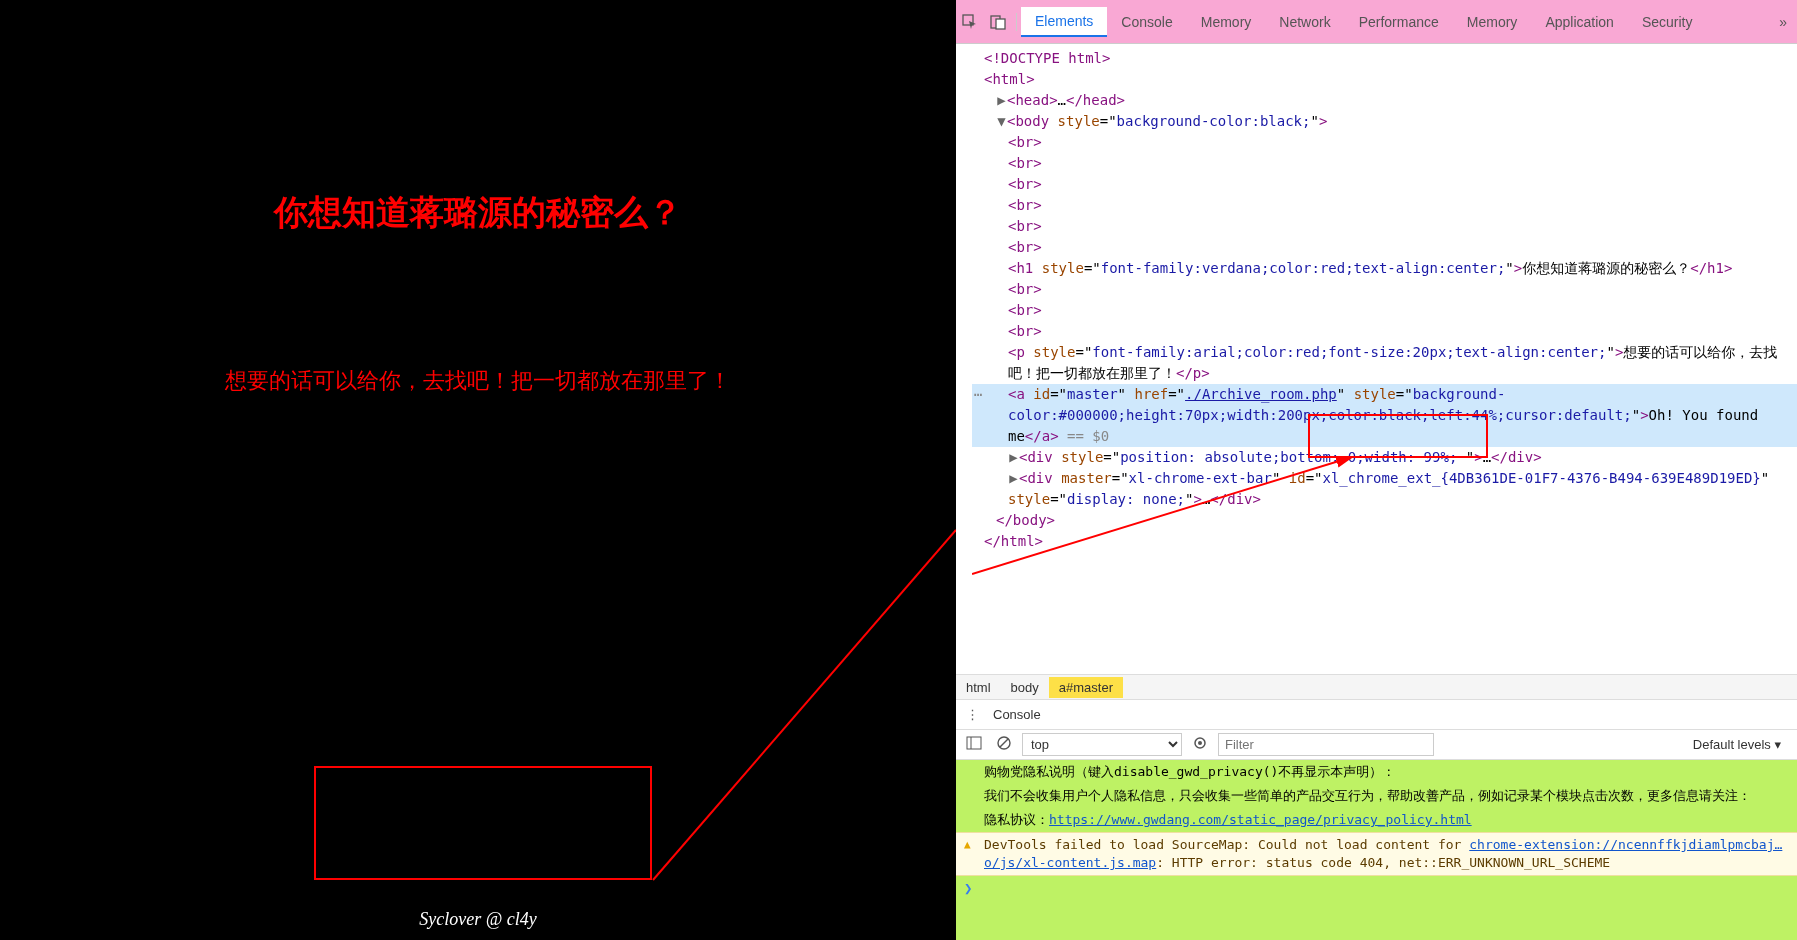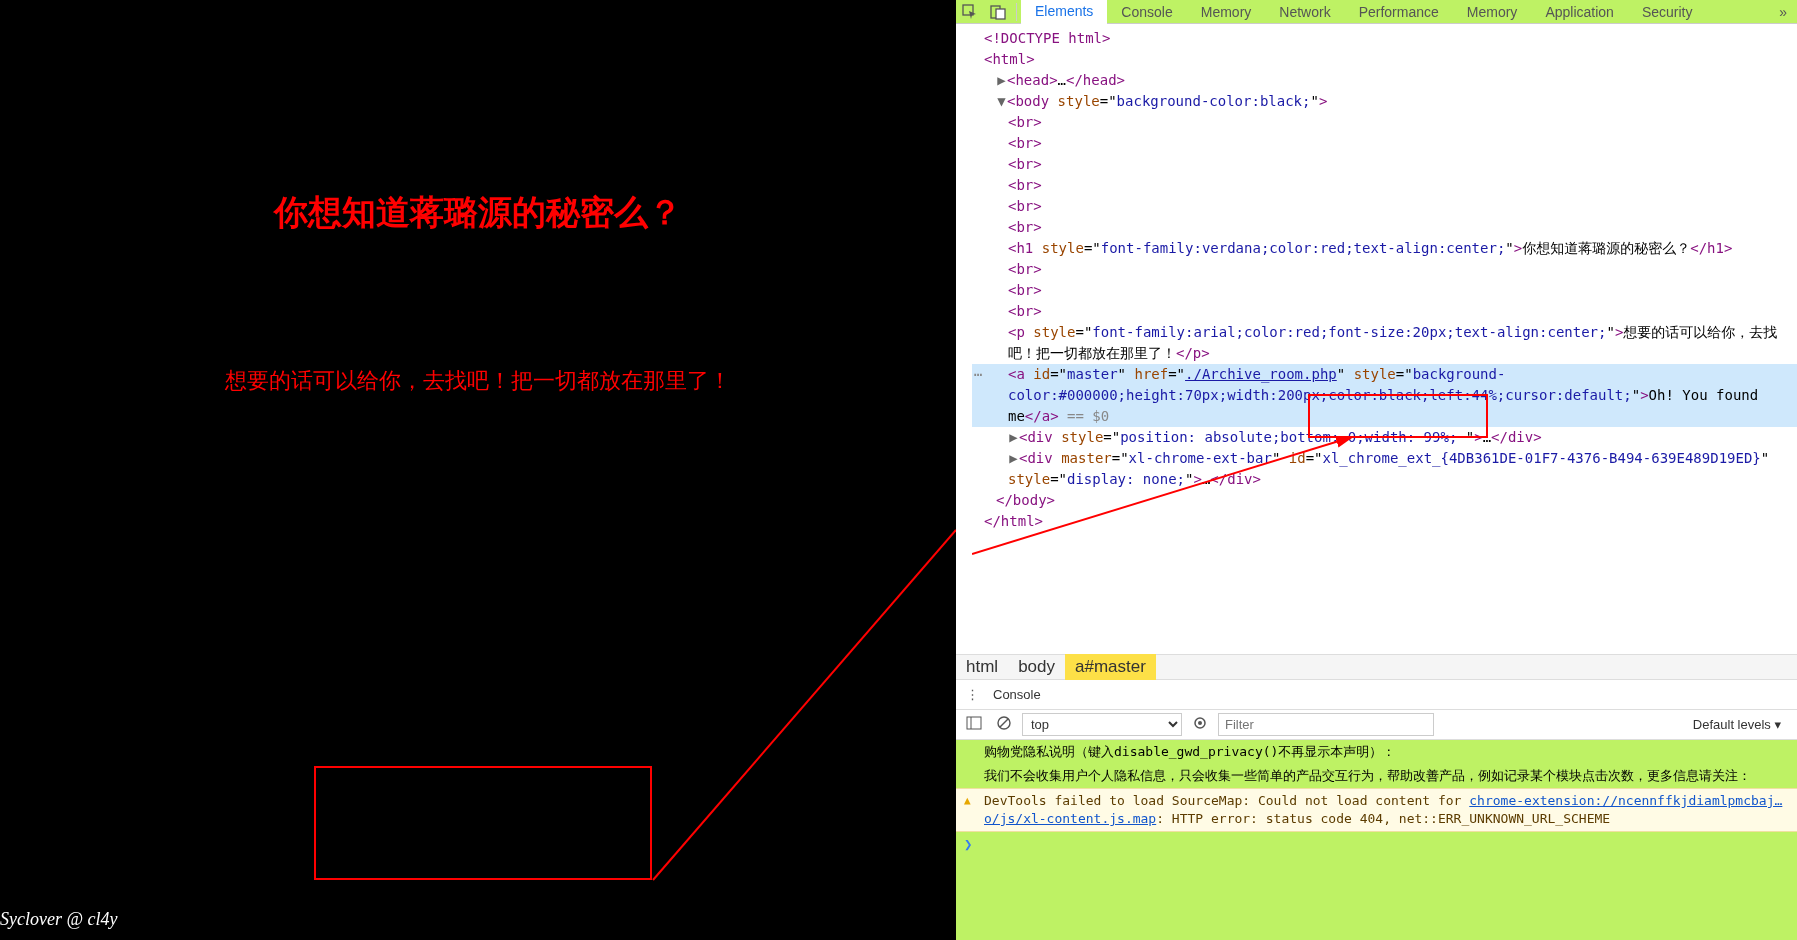--- a/index.html
+++ b/index.html
@@ -37,20 +37,21 @@
   left: 314px;
   top: 766px;
   width: 338px;
   height: 114px;
   border: 2px solid red;
 }
 .footer-text {
   position: absolute;
   bottom: 10px;
   width: 100%;
+  text-align: center;
   color: #fff;
   font-style: italic;
   font-family: Georgia, serif;
   font-size: 18px;
 }
 .annotation-line {
   position: absolute;
   left: 0; top: 0;
   pointer-events: none;
 }
@@ -61,23 +62,23 @@
 .right-pane {
   width: 841px;
   height: 940px;
   display: flex;
   flex-direction: column;
   border-left: none;
 }
 .tabbar {
   display: flex;
   align-items: center;
-  height: 24px;
+  height: 44px;
   border-bottom: 1px solid #ccc;
-  background: #bef264;
+  background: #f9a8d4;
   font-size: 14px;
   color: #555;
 }
 .tabbar .icon-btn {
   padding: 0 6px;
   color: #555;
   display: flex;
   align-items: center;
 }
 .tabbar .tab {
@@ -120,21 +121,21 @@
 .plain { color: #000; }
 .dom-selected { background: #cfe8fc; }
 .dom-badge { color: #888; }
 .ellipsis-dots { color: #888; position: absolute; left: 2px; }
 .breadcrumb {
   height: 26px;
   border-top: 1px solid #ddd;
   border-bottom: 1px solid #ddd;
   display: flex;
   align-items: center;
-  font-size: 17px;
+  font-size: 13px;
   color: #1155cc;
   background: #f5f5f5;
 }
 .breadcrumb span {
   padding: 3px 10px;
   cursor: pointer;
 }
 .breadcrumb span.plainc { color: #333; }
 .breadcrumb span.active { background: #fde047; color: #333; }
 .console-header {
@@ -350,19 +351,22 @@
         </svg>
     </span>
     <input class="filter" placeholder="Filter" style="">
     <span style="flex:1"></span>
     <span style="padding-right:10px;color:#333">Default levels ▾</span>
   </div>
 
   <div class="console-body">
     <div class="msg-row">购物党隐私说明（键入disable_gwd_privacy()不再显示本声明）：</div>
     <div class="msg-row">        我们不会收集用户个人隐私信息，只会收集一些简单的产品交互行为，帮助改善产品，例如记录某个模块点击次数，更多信息请关注：</div>
+    <div class="msg-row">
+      <span>隐私协议：</span><span class="clink">https://www.gwdang.com/static_page/privacy_policy.html</span>
+    </div>
     <div class="msg-row warn">
       <span>DevTools failed to load SourceMap: Could not load content for </span><span class="clink">chrome-extension://ncennffkjdiamlpmcbaj…o/js/xl-content.js.map</span><span>: HTTP error: status code 404, net::ERR_UNKNOWN_URL_SCHEME</span>
     </div>
     <div class="prompt">❯</div>
   </div>
 
 </div>
 
 </body></html>

